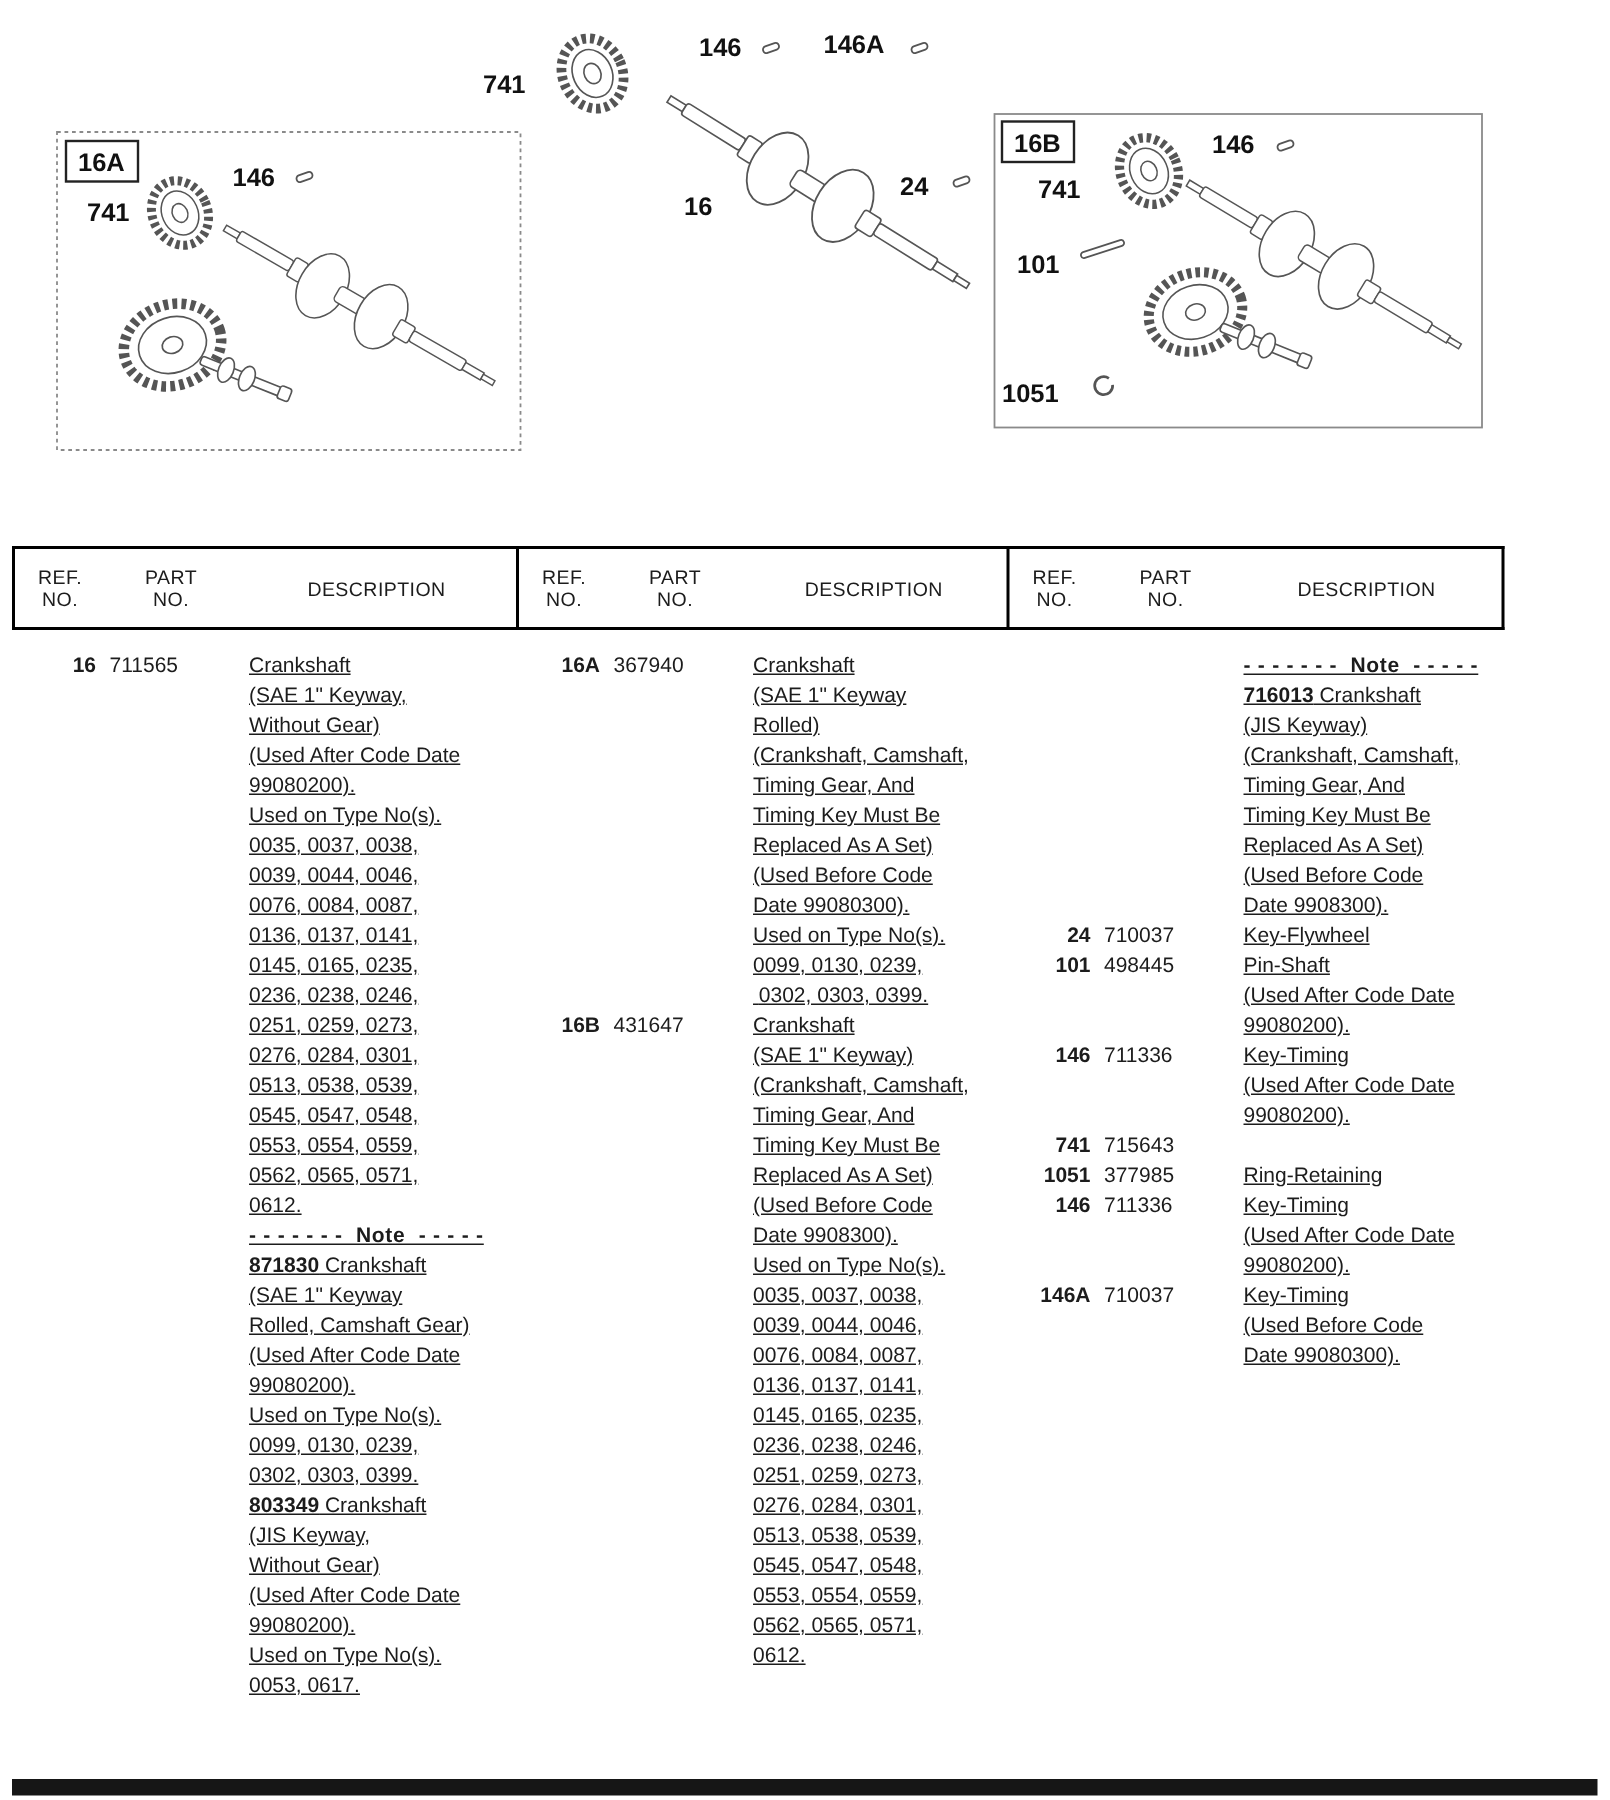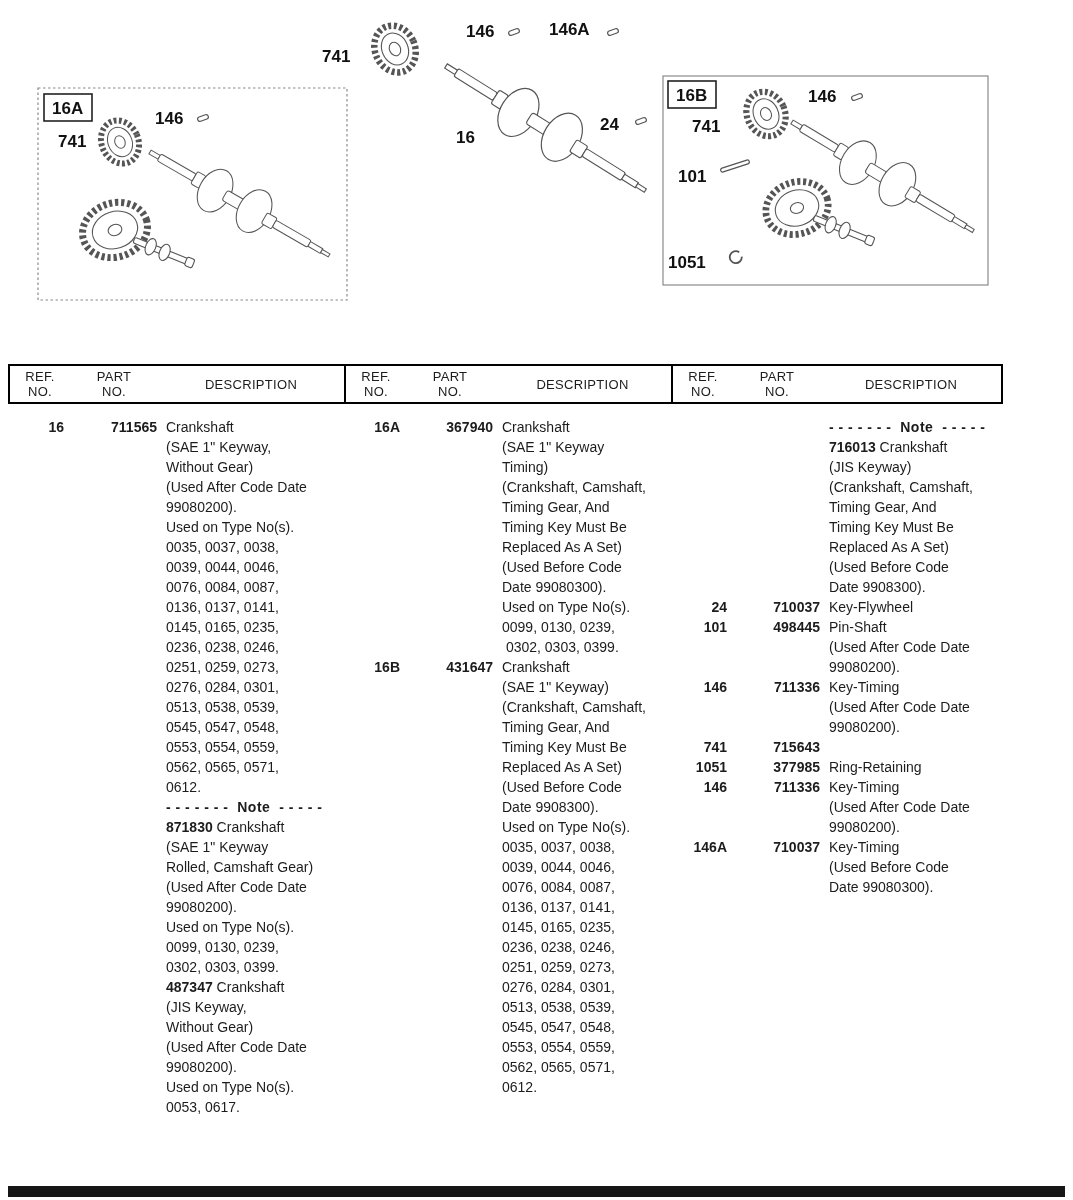--- a/index.html
+++ b/index.html
@@ -3,29 +3,29 @@
 <meta charset="utf-8">
 <style>
   * { margin:0; padding:0; box-sizing:border-box; }
   html,body { width:1073px; height:1200px; background:#ffffff; }
   body { font-family:"Liberation Sans", sans-serif; color:#1c1c1c; position:relative; overflow:hidden; }
 
   #diagram { position:absolute; top:0; left:0; }
 
   #table { position:absolute; top:364px; left:8px; width:995px; }
 
-  .thead { display:grid; grid-template-columns:336px 327px 1fr; border-top:2px solid #000; border-bottom:2px solid #000; border-right:2px solid #000; height:40px; }
+  .thead { display:grid; grid-template-columns:336px 327px 1fr; border-top:2px solid #000; border-bottom:2px solid #000; border-right:2px solid #000; height:56px; }
   .hgroup { border-left:2px solid #000; display:grid; grid-template-columns:60px 88px 1fr; align-items:center; }
   .hcell { text-align:center; font-size:13px; line-height:15px; letter-spacing:.3px; }
 
   .tbody { display:grid; grid-template-columns:336px 327px 1fr; padding-top:13px; }
   .entry { display:grid; grid-template-columns:56px 84px 1fr; column-gap:9px; font-size:14px; line-height:20px; }
   .cell.ref  { text-align:right; font-weight:bold; }
-  .cell.part { text-align:right; font-weight:bold; }
-  .cell.desc { text-align:left; }
+  .cell.part { text-align:left; font-weight:normal; }
+  .cell.desc { text-align:left;text-decoration:underline; }
   .line { white-space:pre-wrap; }
   .line.note { font-weight:bold; letter-spacing:.5px; }
   b { font-weight:bold; }
 
   #footerbar { position:absolute; left:8px; top:1186px; width:1057px; height:11px; background:#161616; }
 </style>
 </head>
 <body>
 
 <div id="page">
@@ -178,38 +178,38 @@
               <div class="line">0612.</div>
               <div class="line note">- - - - - - -  Note  - - - - -</div>
               <div class="line"><b>871830</b> Crankshaft</div>
               <div class="line">(SAE 1" Keyway</div>
               <div class="line">Rolled, Camshaft Gear)</div>
               <div class="line">(Used After Code Date</div>
               <div class="line">99080200).</div>
               <div class="line">Used on Type No(s).</div>
               <div class="line">0099, 0130, 0239,</div>
               <div class="line">0302, 0303, 0399.</div>
-              <div class="line"><b>487347</b> Crankshaft</div>
+              <div class="line"><b>803349</b> Crankshaft</div>
               <div class="line">(JIS Keyway,</div>
               <div class="line">Without Gear)</div>
               <div class="line">(Used After Code Date</div>
               <div class="line">99080200).</div>
               <div class="line">Used on Type No(s).</div>
               <div class="line">0053, 0617.</div>
             </div>
           </div>
         </div>
       <div class="tcol">
           <div class="entry">
             <div class="cell ref">16A</div>
             <div class="cell part">367940</div>
             <div class="cell desc">
               <div class="line">Crankshaft</div>
               <div class="line">(SAE 1" Keyway</div>
-              <div class="line">Timing)</div>
+              <div class="line">Rolled)</div>
               <div class="line">(Crankshaft, Camshaft,</div>
               <div class="line">Timing Gear, And</div>
               <div class="line">Timing Key Must Be</div>
               <div class="line">Replaced As A Set)</div>
               <div class="line">(Used Before Code</div>
               <div class="line">Date 99080300).</div>
               <div class="line">Used on Type No(s).</div>
               <div class="line">0099, 0130, 0239,</div>
               <div class="line"> 0302, 0303, 0399.</div>
             </div>

